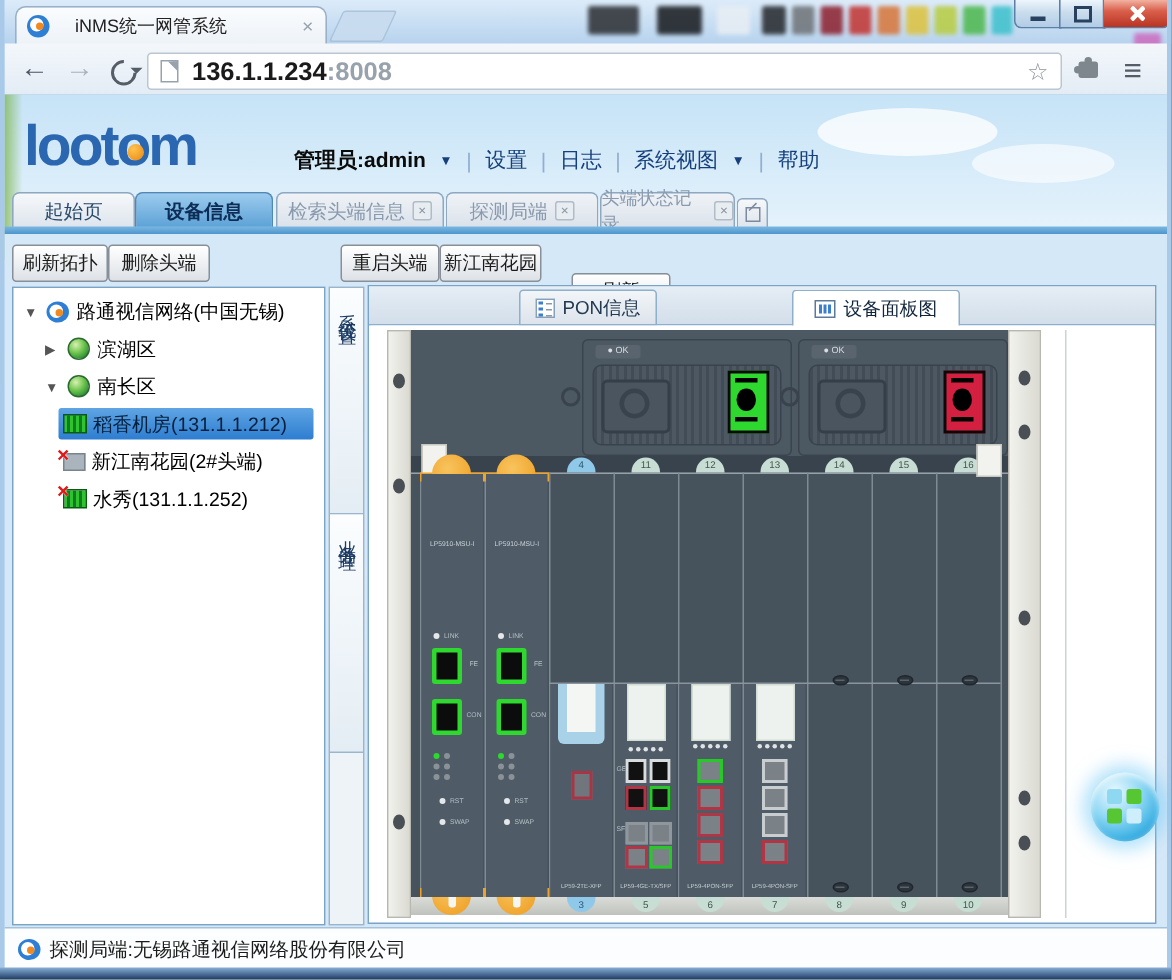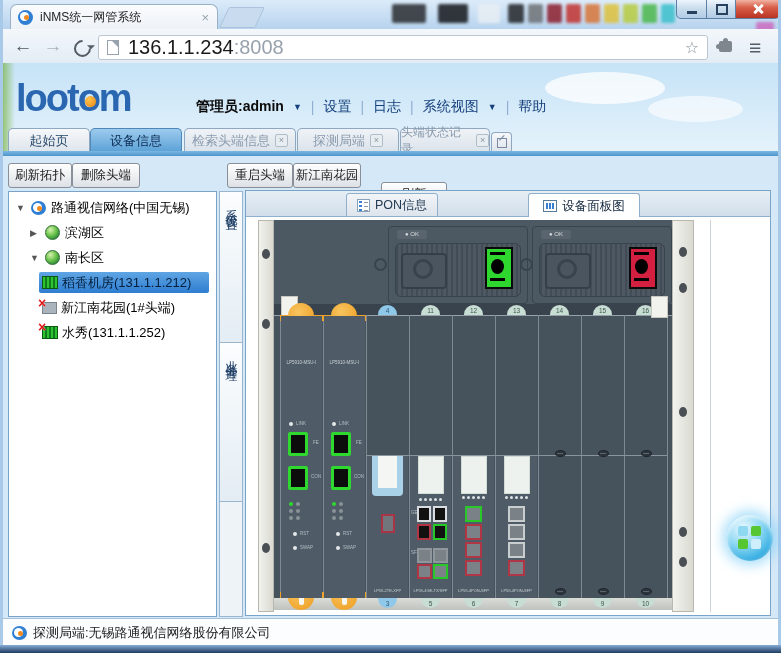--- a/index.html
+++ b/index.html
@@ -18,33 +18,33 @@
   .g-max{width:8px;height:7px;border:2px solid #28415e;background:transparent;}
   .g-x{position:relative;width:12px;height:12px;}
   .g-x::before,.g-x::after{content:"";position:absolute;left:5px;top:0;width:3px;height:12px;background:#fff;border-radius:1px;}
   .g-x::before{transform:rotate(45deg);} .g-x::after{transform:rotate(-45deg);}
   
   .btab{left:10px;top:4px;width:206px;height:25px;background:linear-gradient(#fafcfe,#edf2f7);
         border:1px solid #9ab0c6;border-bottom:none;border-radius:7px 7px 0 0;display:flex;align-items:center;}
   .fav{width:15px;height:15px;border-radius:50%;background:#2e7fd4;position:relative;flex:0 0 15px;}
   .fav::before{content:"";position:absolute;left:2px;top:2px;width:9px;height:9px;border-radius:50%;background:#fff;}
   .fav::after{content:"";position:absolute;left:6px;top:5px;width:5px;height:5px;border-radius:50%;background:#f08a1e;}
-  .btab-title{font-size:12px;color:#222;margin-left:7px;white-space:nowrap;overflow:hidden;width:150px;}
+  .btab-title{font-size:12px;color:#222;margin-left:17px;white-space:nowrap;overflow:hidden;width:150px;}
   .btab-x{margin-left:auto;margin-right:8px;color:#98a2ac;font-size:13px;line-height:13px;}
   .newtab{left:224px;top:7px;width:34px;height:19px;background:#c9dcef;border:1px solid #a8c0d8;
           transform:skewX(-25deg);border-radius:2px;opacity:.9;}
   .toolbar{left:3px;top:29px;width:775px;height:34px;background:linear-gradient(#f3f7fb,#e3ecf5);border-bottom:1px solid #b5c3d0;}
   .navg{font-size:19px;font-weight:bold;color:#4c5560;line-height:26px;text-align:center;width:26px;height:26px;}
   .navg.dis{color:#a9b2bb;}
   .ic-reload{width:13px;height:13px;border:2.5px solid #555d66;border-radius:50%;border-top-color:transparent;position:relative;transform:rotate(45deg);}
   .ic-reload::after{content:"";position:absolute;right:-4px;top:-3px;border:4px solid transparent;border-left-color:#555d66;transform:rotate(45deg);}
   .urlbox{left:98px;top:35px;width:608px;height:23px;background:#fff;border:1px solid #bcc6d0;border-radius:3px;display:flex;align-items:center;}
   .ic-doc{width:10px;height:13px;background:#fff;border:1px solid #98a2ac;margin:0 9px 0 8px;position:relative;}
   .ic-doc::before{content:"";position:absolute;right:0;top:0;border:3px solid #98a2ac;border-left-color:transparent;border-bottom-color:transparent;}
-  .url{font-size:20px;color:#1a1a1a;}
+  .url{font-size:17px;color:#1a1a1a;font-weight:bold;}
   .url .port{color:#98a2ac;}
   .star{margin-left:auto;margin-right:8px;font-size:16px;color:#8a949e;}
   .ic-puzzle{width:13px;height:11px;background:#7e868e;border-radius:2px;position:relative;}
   .ic-puzzle::before{content:"";position:absolute;width:5px;height:5px;border-radius:50%;background:#7e868e;top:-3px;left:4px;}
   .ic-puzzle::after{content:"";position:absolute;width:5px;height:5px;border-radius:50%;background:#7e868e;left:-3px;top:3px;}
   .menug{font-size:21px;color:#555d66;line-height:20px;}
   
   .page{left:3px;top:63px;width:775px;height:582px;background:linear-gradient(#c6e3f7,#eaf5fc 18%,#d5e8f7 40%,#d5e8f7);}
   .cloud{background:#fff;border-radius:50%;}
   .foliage{left:3px;top:63px;width:12px;height:110px;background:linear-gradient(90deg,#7cb54c,rgba(150,200,110,0));opacity:.75;}
@@ -53,21 +53,21 @@
   .logo .o2::after{content:"";position:absolute;left:7px;top:19px;width:11px;height:11px;border-radius:50%;
         background:radial-gradient(circle at 35% 30%,#ffc34f,#e8860f);}
   .topmenu{left:196px;top:98px;display:flex;gap:9px;align-items:center;font-size:14px;color:#16407c;}
   .topmenu .user{font-weight:bold;color:#0a0a0a;}
   .topmenu .sep{color:#90aed0;}
   .caret{font-size:9px;color:#16407c;}
   
   .mtab{top:128px;height:23px;border:1px solid #8fa8c0;border-bottom:none;border-radius:5px 5px 0 0;
         display:flex;align-items:center;justify-content:center;font-size:13px;color:#2a4a6a;
         background:linear-gradient(#f6f8fa,#dde4ec);gap:5px;}
-  .mtab.active{background:linear-gradient(#9ccbee,#5ba1d6);border-color:#4f88b8;color:#0d2d56;font-weight:normal;}
+  .mtab.active{background:linear-gradient(#9ccbee,#5ba1d6);border-color:#4f88b8;color:#0d2d56;font-weight:bold;}
   .mtab.closable{color:#8a9aae;background:linear-gradient(#eff3f7,#dbe2ea);}
   .tclose{width:11px;height:11px;border:1px solid #b0bcc8;background:#e8edf2;border-radius:2px;font-size:9px;line-height:10px;
           text-align:center;color:#8a96a2;}
   .expandtab{left:491px;top:132px;width:19px;height:19px;border:1px solid #8fa8c0;border-bottom:none;border-radius:4px 4px 0 0;
           background:linear-gradient(#f6f8fa,#dde4ec);display:flex;align-items:center;justify-content:center;}
   .ic-expand{width:8px;height:8px;border:1px solid #7a8aa0;position:relative;}
   .ic-expand::before{content:"";position:absolute;left:1px;top:1px;width:7px;height:1px;background:#7a8aa0;transform:rotate(-45deg);transform-origin:left top;}
   .bluestrip{left:3px;top:151px;width:775px;height:5px;background:linear-gradient(#7ab8e2,#4e95cc);}
   .content{left:3px;top:156px;width:775px;height:462px;background:#d5e8f7;}
   
@@ -284,21 +284,21 @@
     </div>
     <div class="sel"></div>
     <div class="trow" style="left:33px;top:80px;color:#04203e;">
       <span class="ic-rack"></span>
       <span style="margin-left:4px;">稻香机房(131.1.1.212)</span>
     </div>
     <div class="trow" style="left:33px;top:105px;">
       <span class="ic-dev" style="position:relative;">
           <span class="xmark">×</span>
         </span>
-      <span style="margin-left:4px;">新江南花园(1#头端)</span>
+      <span style="margin-left:4px;">新江南花园(2#头端)</span>
     </div>
     <div class="trow" style="left:33px;top:130px;">
       <span class="ic-rack" style="position:relative;">
           <span class="xmark">×</span>
         </span>
       <span style="margin-left:4px;">水秀(131.1.1.252)</span>
     </div>
   </div>
 
   <div class="abs accordion">

